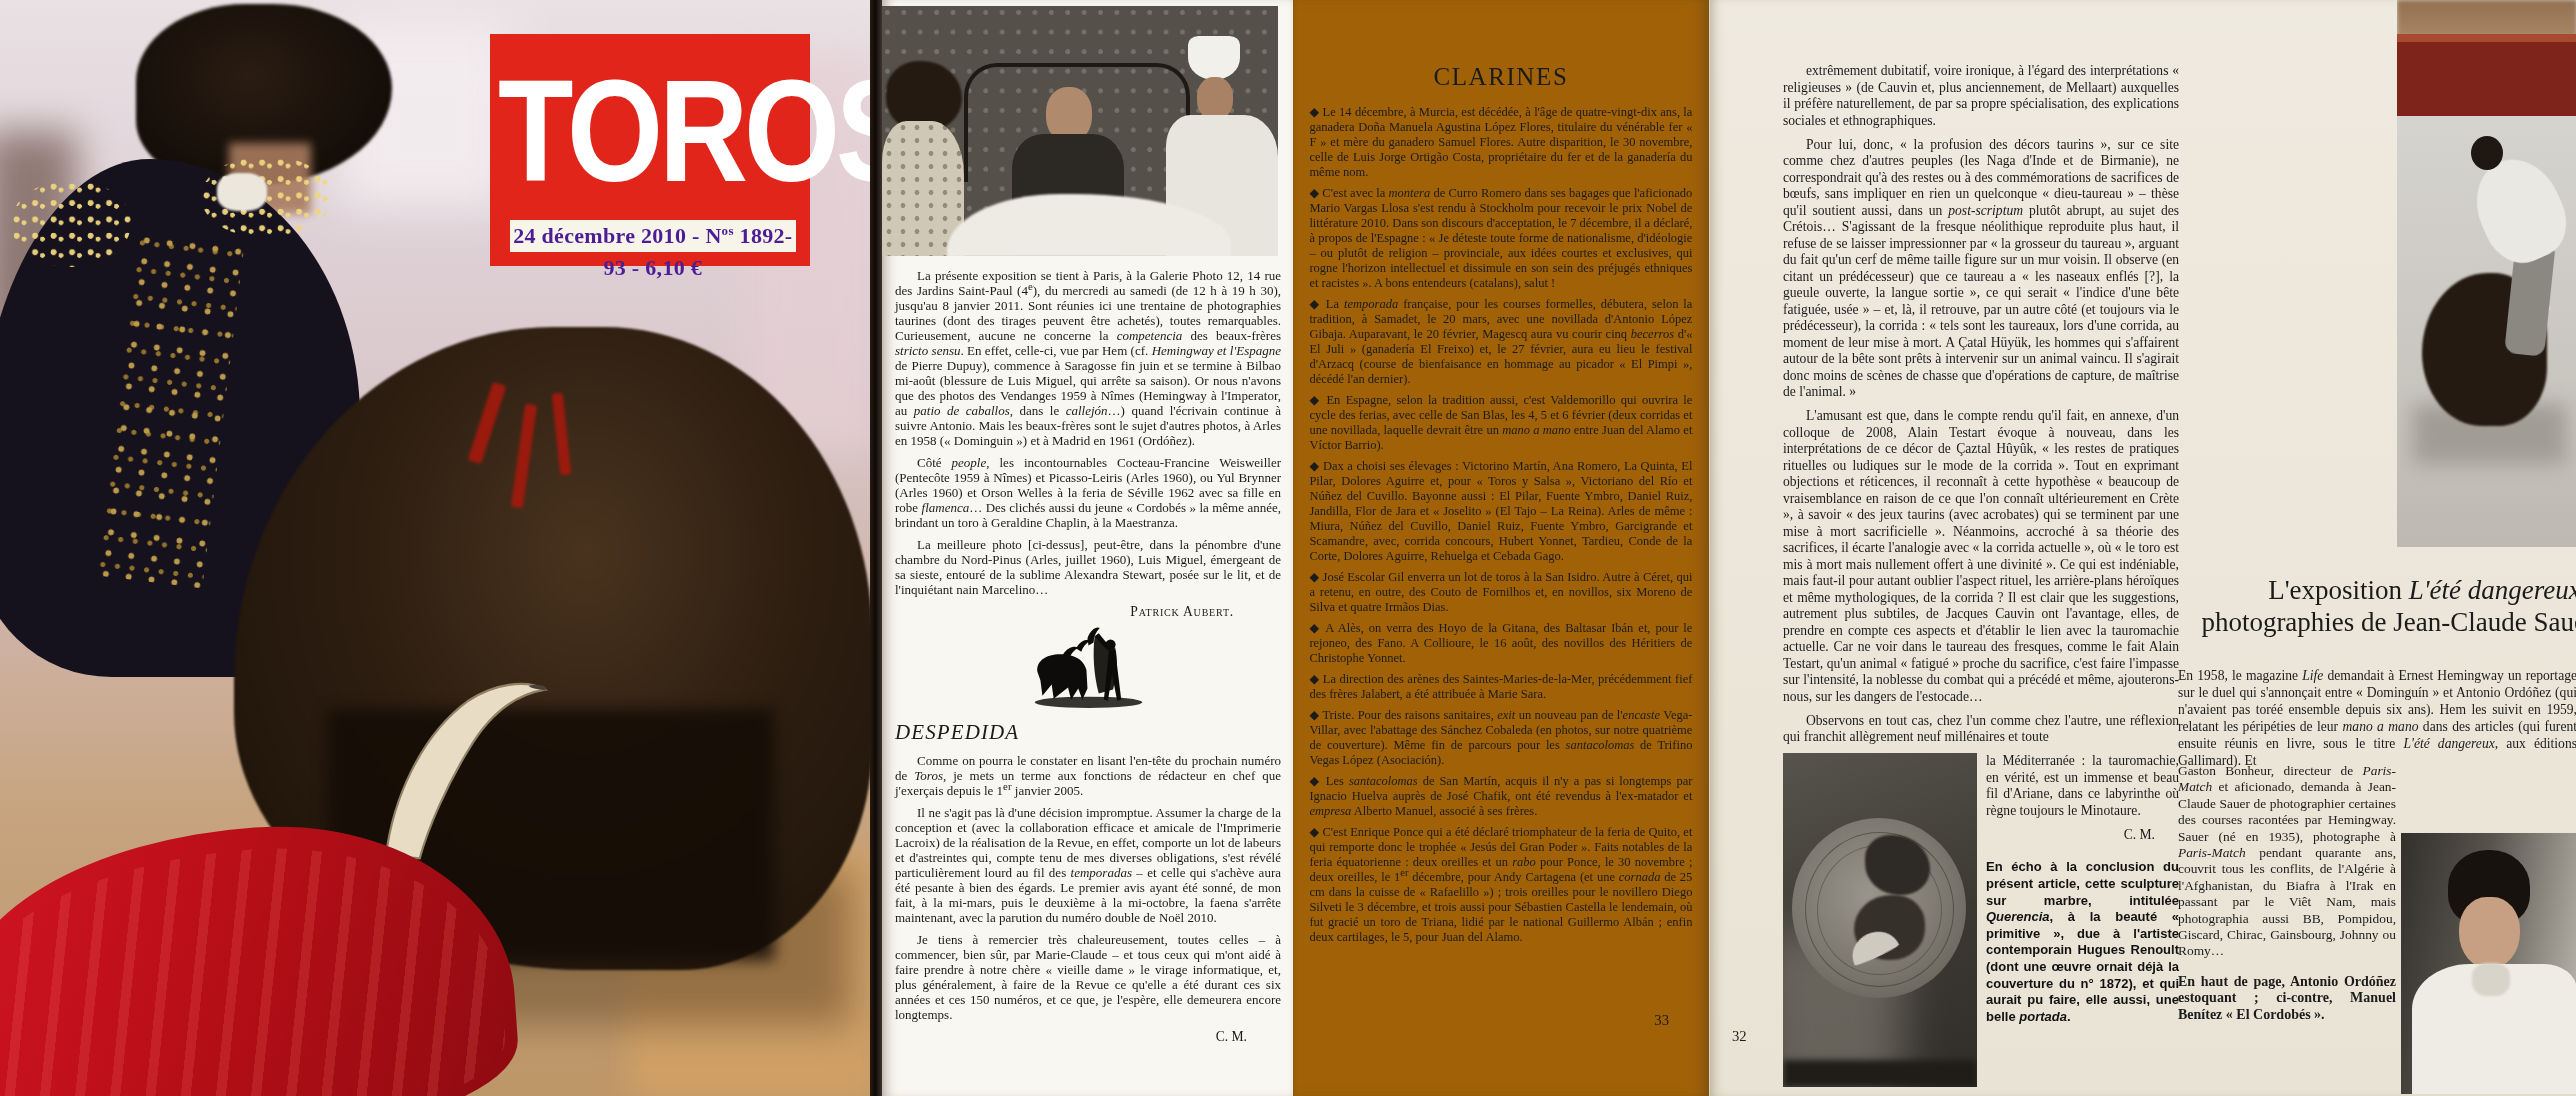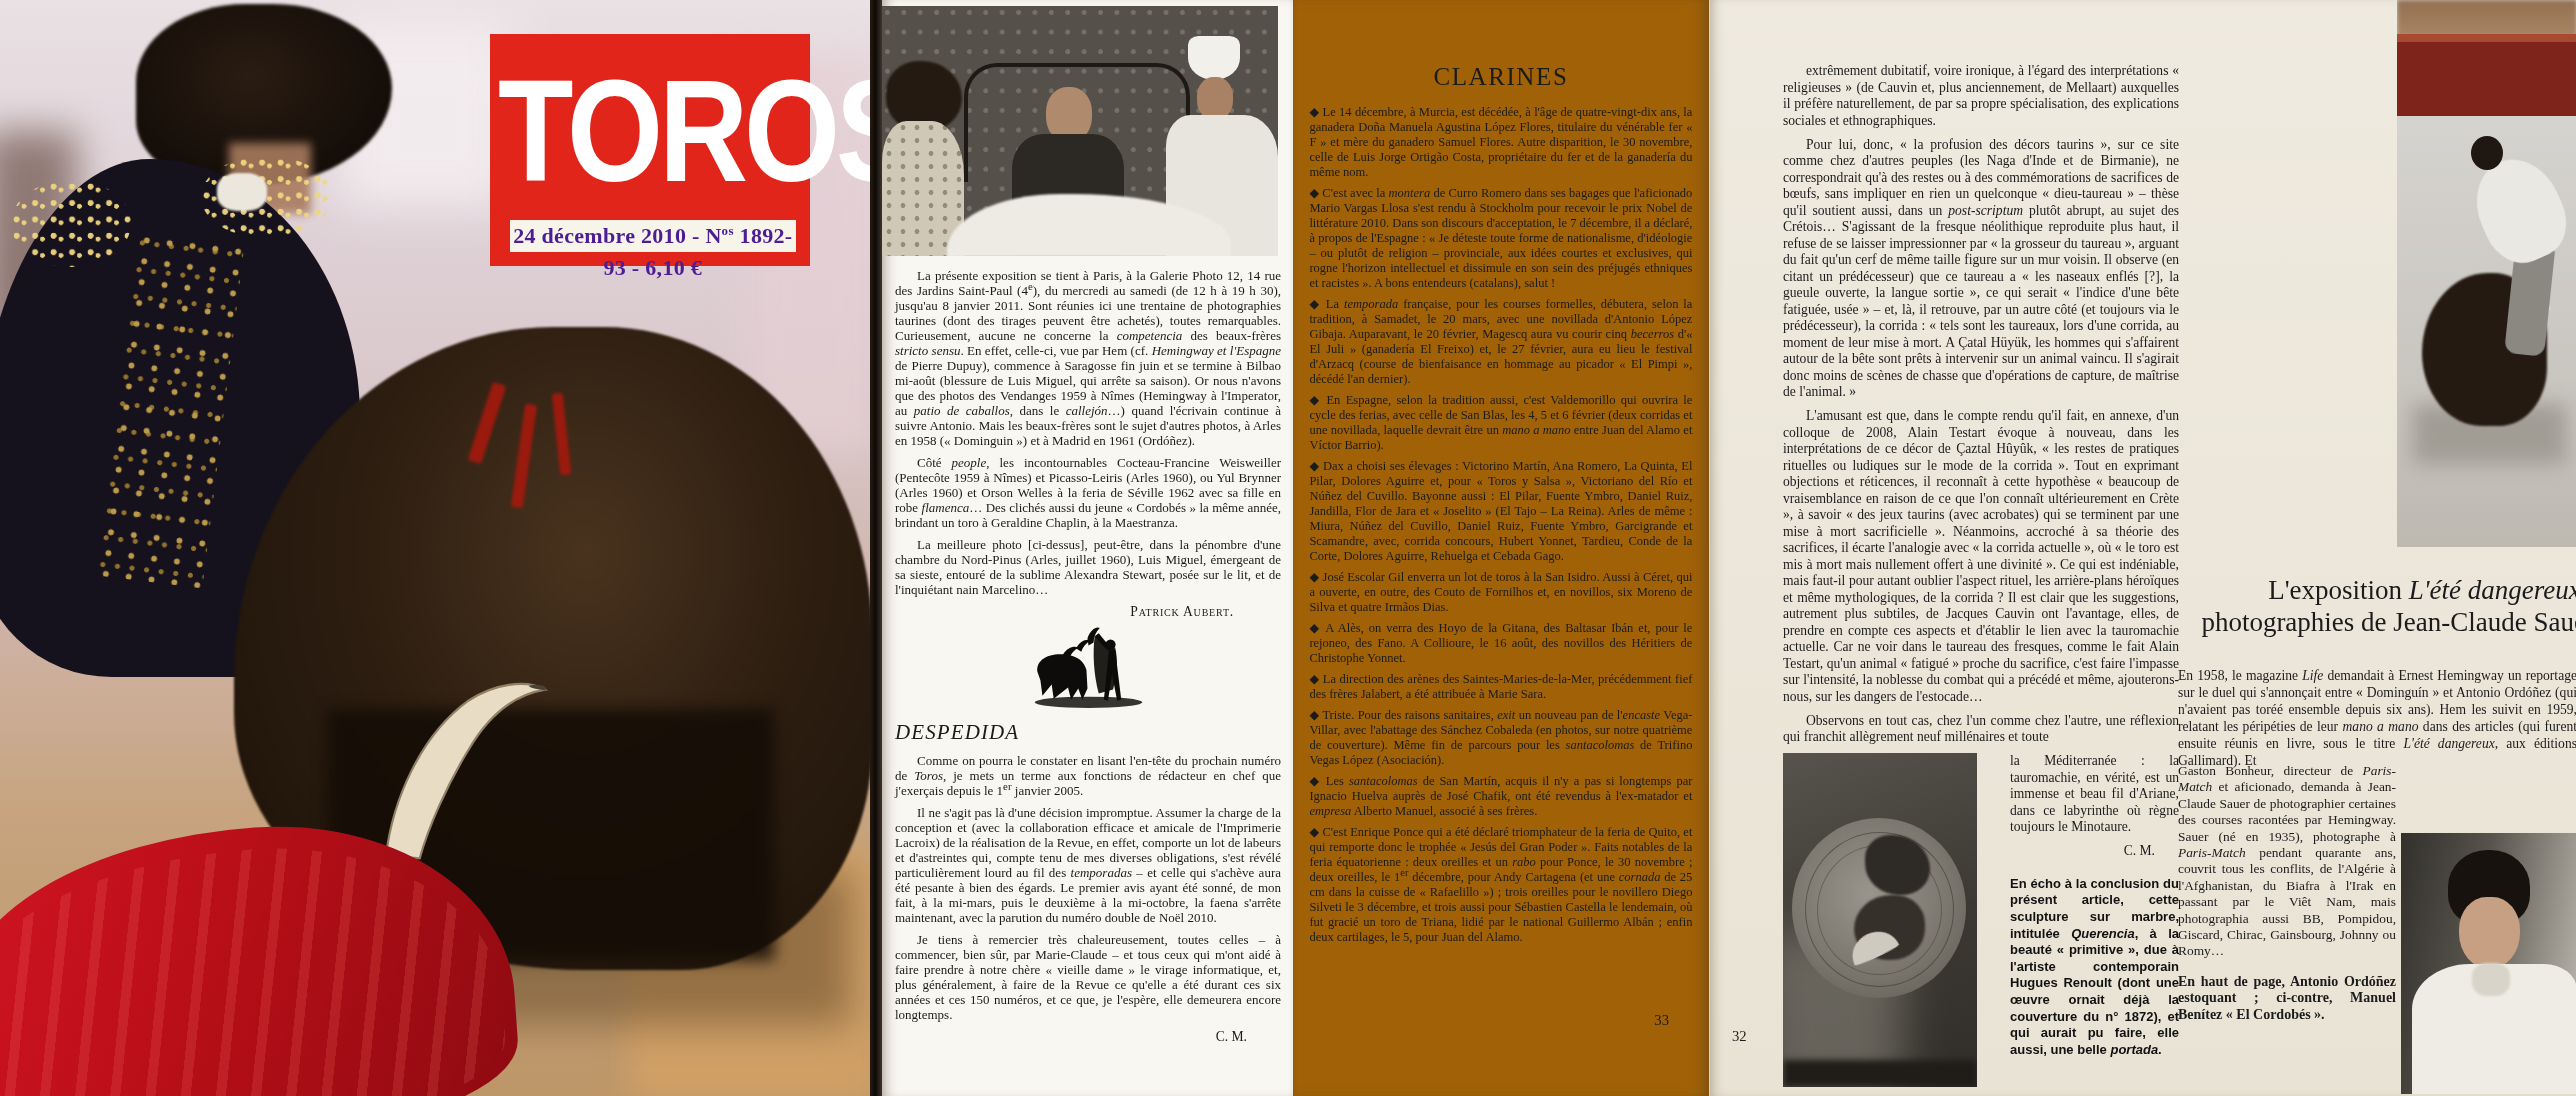--- a/index.html
+++ b/index.html
@@ -93,21 +93,21 @@
   .clarines-title{text-align:center;font-weight:500;font-size:25px;letter-spacing:1.6px;margin:0 0 14px;}
   .clarine{font-size:12.5px;line-height:15px;text-align:justify;margin:0 0 6px;}
   .pnum{font-size:14.7px;}
   .pnum-33{position:absolute;right:40px;top:1012px;}
 
   
   .page-c{left:1710px;width:866px;background:linear-gradient(180deg,#efeadf,#e9e3d5);
           box-shadow:inset 8.7px 0 13px -7.6px rgba(90,70,40,.45);}
   .c-col1{position:absolute;left:73px;top:63px;width:396px;}
   .b32{font-size:13.6px;line-height:16.5px;text-align:justify;text-indent:23px;margin:0 0 7.6px;}
-  .c-bottom{display:flex;gap:33px;margin-top:2.2px;}
+  .c-bottom{display:flex;gap:9px;margin-top:2.2px;}
   .sculpture{position:relative;width:194px;height:334px;flex:none;
              background:linear-gradient(160deg,#57544d 0%,#3c3933 55%,#312e29 100%);}
   .sc-glow{left:-22px;top:180px;width:142px;height:164px;background:#8e8a80;filter:blur(22px);opacity:.55;}
   .sc-disc{left:8.7px;top:65px;width:174px;height:180px;border-radius:50%;
            background:radial-gradient(circle at 45% 42%,#9a958c 0%,#7c776e 55%,#5b574f 100%);filter:blur(0.5px);}
   .sc-ring{left:22px;top:79px;width:147px;height:153px;border-radius:50%;border:1.6px solid rgba(40,38,33,.45);}
   .sc-ring2{left:34px;top:92px;width:123px;height:128px;border-radius:50%;border:1.1px solid rgba(40,38,33,.35);}
   .sc-bull1{left:82px;top:82px;width:65px;height:60px;background:#2e2a25;border-radius:40% 60% 45% 55%;filter:blur(1.1px);}
   .sc-bull2{left:71px;top:142px;width:71px;height:65px;background:#35302a;border-radius:55% 45% 50% 50%;filter:blur(1.1px);}
   .sc-horn{left:65px;top:180px;width:49px;height:25px;background:#cfcac0;border-radius:50% 50% 50% 50%/90% 90% 10% 10%;
@@ -228,21 +228,21 @@
 
   <section class="page page-b">
     <div class="pb-flow">
       <h1 class="clarines-title">CLARINES</h1>
       <div>
           <p class="clarine">◆ Le 14 décembre, à Murcia, est décédée, à l'âge de quatre-vingt-dix ans, la ganadera Doña Manuela Agustina López Flores, titulaire du vénérable fer « F » et mère du ganadero Samuel Flores. Autre disparition, le 30 novembre, celle de Luis Jorge Ortigão Costa, propriétaire du fer et de la ganadería du même nom.</p>
           <p class="clarine">◆ C'est avec la <i>montera</i> de Curro Romero dans ses bagages que l'aficionado Mario Vargas Llosa s'est rendu à Stockholm pour recevoir le prix Nobel de littérature 2010. Dans son discours d'acceptation, le 7 décembre, il a déclaré, à propos de l'Espagne : « Je déteste toute forme de nationalisme, d'idéologie – ou plutôt de religion – provinciale, aux idées courtes et exclusives, qui rogne l'horizon intellectuel et dissimule en son sein des préjugés ethniques et racistes ». A bons entendeurs (catalans), salut !</p>
           <p class="clarine">◆ La <i>temporada</i> française, pour les courses formelles, débutera, selon la tradition, à Samadet, le 20 mars, avec une novillada d'Antonio López Gibaja. Auparavant, le 20 février, Magescq aura vu courir cinq <i>becerros</i> d'« El Juli » (ganadería El Freixo) et, le 27 février, aura eu lieu le festival d'Arzacq (course de bienfaisance en hommage au picador « El Pimpi », décédé l'an dernier).</p>
           <p class="clarine">◆ En Espagne, selon la tradition aussi, c'est Valdemorillo qui ouvrira le cycle des ferias, avec celle de San Blas, les 4, 5 et 6 février (deux corridas et une novillada, laquelle devrait être un <i>mano a mano</i> entre Juan del Alamo et Víctor Barrio).</p>
           <p class="clarine">◆ Dax a choisi ses élevages : Victorino Martín, Ana Romero, La Quinta, El Pilar, Dolores Aguirre et, pour « Toros y Salsa », Victoriano del Río et Núñez del Cuvillo. Bayonne aussi : El Pilar, Fuente Ymbro, Daniel Ruiz, Jandilla, Flor de Jara et « Joselito » (El Tajo – La Reina). Arles de même : Miura, Núñez del Cuvillo, Daniel Ruiz, Fuente Ymbro, Garcigrande et Scamandre, avec, corrida concours, Hubert Yonnet, Tardieu, Conde de la Corte, Dolores Aguirre, Rehuelga et Cebada Gago.</p>
-          <p class="clarine">◆ José Escolar Gil enverra un lot de toros à la San Isidro. Aussi à Céret, qui a ouverte, en outre, des Couto de Fornilhos et, en novillos, six Moreno de Silva et quatre Irmãos Dias.</p>
+          <p class="clarine">◆ José Escolar Gil enverra un lot de toros à la San Isidro. Autre à Céret, qui a retenu, en outre, des Couto de Fornilhos et, en novillos, six Moreno de Silva et quatre Irmãos Dias.</p>
           <p class="clarine">◆ A Alès, on verra des Hoyo de la Gitana, des Baltasar Ibán et, pour le rejoneo, des Fano. A Collioure, le 16 août, des novillos des Héritiers de Christophe Yonnet.</p>
           <p class="clarine">◆ La direction des arènes des Saintes-Maries-de-la-Mer, précédemment fief des frères Jalabert, a été attribuée à Marie Sara.</p>
           <p class="clarine">◆ Triste. Pour des raisons sanitaires, <i>exit</i> un nouveau pan de l'<i>encaste</i> Vega-Villar, avec l'abattage des Sánchez Cobaleda (en photos, sur notre quatrième de couverture). Même fin de parcours pour les <i>santacolomas</i> de Trifino Vegas López (Asociación).</p>
           <p class="clarine">◆ Les <i>santacolomas</i> de San Martín, acquis il n'y a pas si longtemps par Ignacio Huelva auprès de José Chafik, ont été revendus à l'ex-matador et <i>empresa</i> Alberto Manuel, associé à ses frères.</p>
           <p class="clarine">◆ C'est Enrique Ponce qui a été déclaré triomphateur de la feria de Quito, et qui remporte donc le trophée « Jesús del Gran Poder ». Faits notables de la feria équatorienne : deux oreilles et un <i>rabo</i> pour Ponce, le 30 novembre ; deux oreilles, le 1<sup>er</sup> décembre, pour Andy Cartagena (et une <i>cornada</i> de 25 cm dans la cuisse de « Rafaelillo ») ; trois oreilles pour le novillero Diego Silveti le 3 décembre, et trois aussi pour Sébastien Castella le lendemain, où fut gracié un toro de Triana, lidié par le national Guillermo Albán ; enfin deux cartilages, le 5, pour Juan del Alamo.</p>
         </div>
     </div>
     <div class="pnum pnum-33">33</div>
   </section>
 

